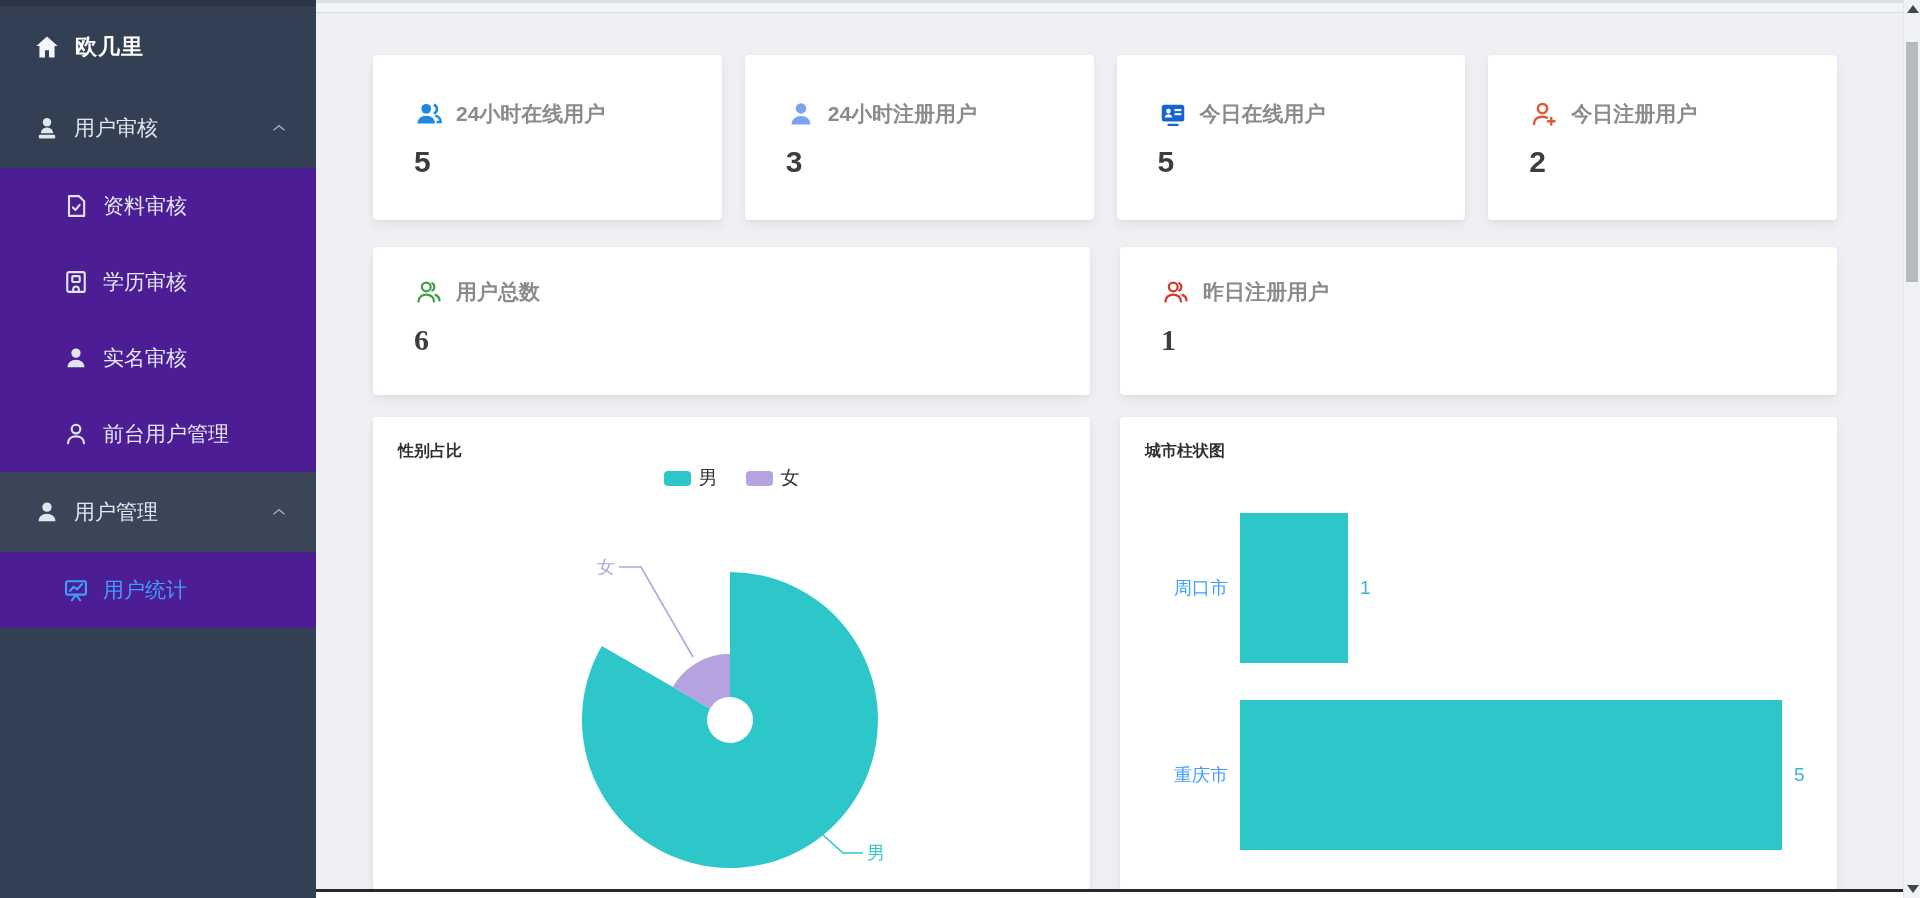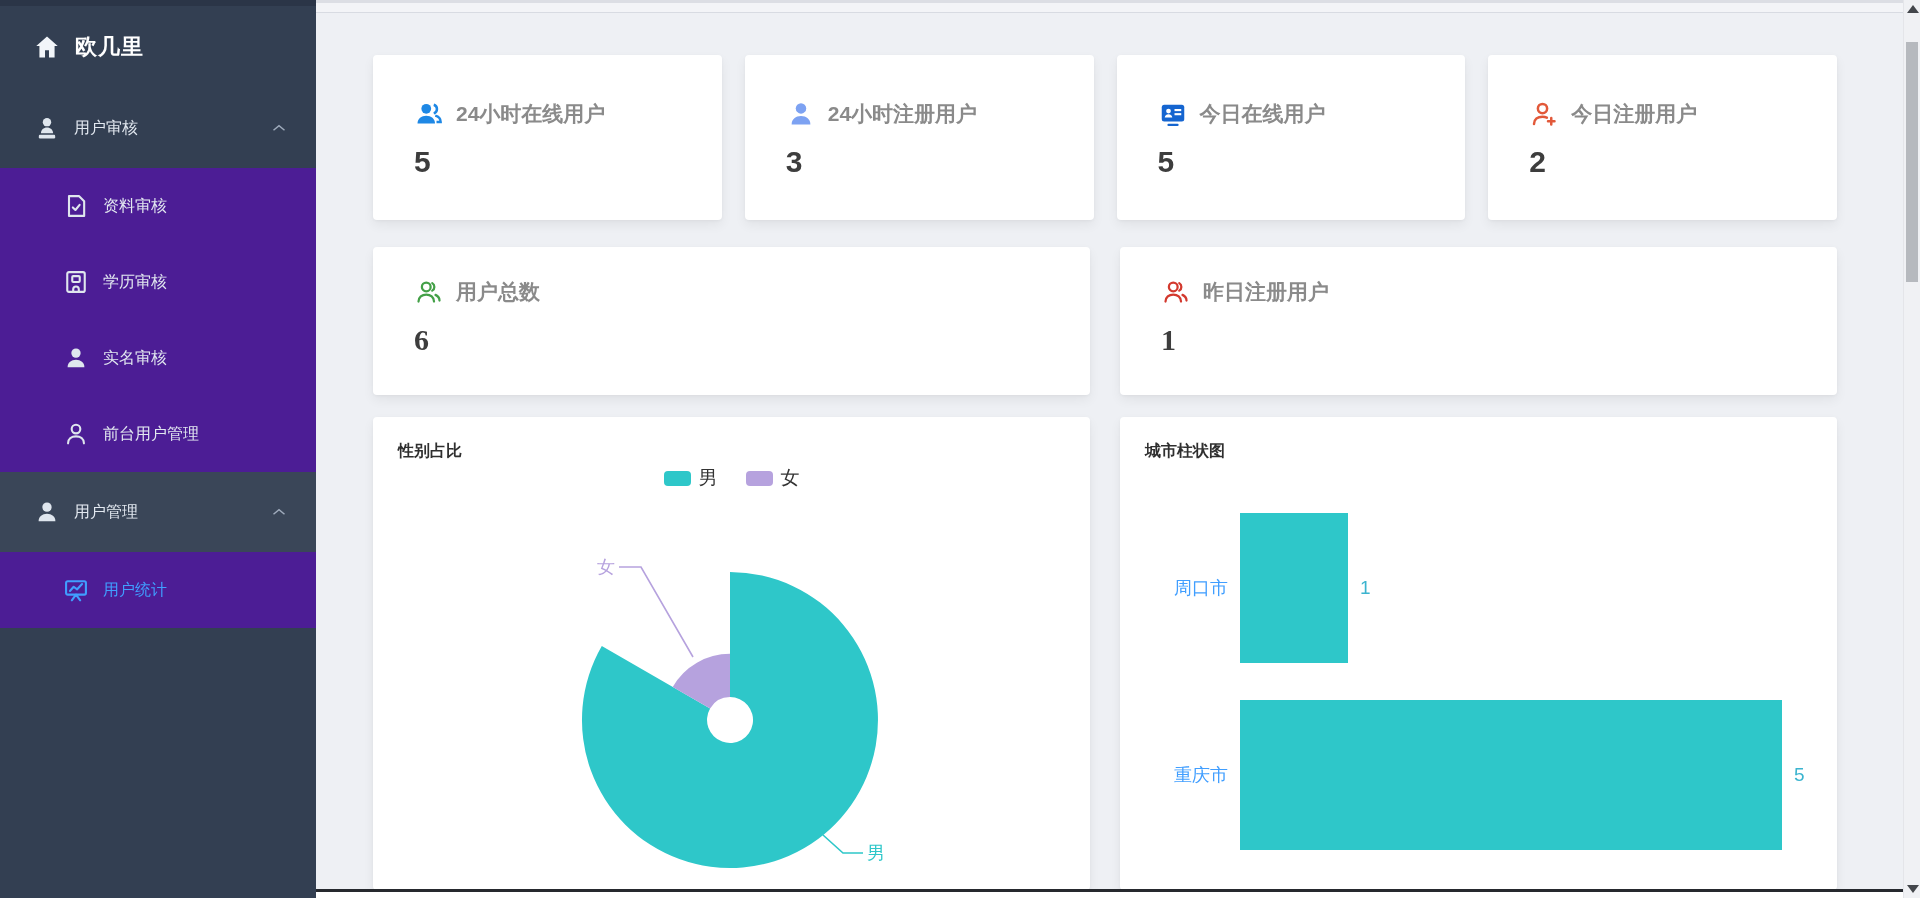--- a/index.html
+++ b/index.html
@@ -11,21 +11,21 @@
   .sidebar-top-edge { height:6px; background:#2b3547; }
   .logo-row { height:82px; display:flex; align-items:center; padding-left:33px; }
   .logo-row .mi-icon { color:#f2f5f9; }
   .logo-label { color:#ffffff; font-size:22px; font-weight:700; margin-left:14px; letter-spacing:1px; }
   .menu-item { display:flex; align-items:center; padding-left:33px; position:relative; cursor:pointer; }
   .menu-item.parent { height:80px; background:#333f52; }
   .menu-item.parent.highlight { background:#3a4658; }
   .menu-item.sub { height:76px; background:#4c1d95; padding-left:62px; }
   .mi-icon { width:28px; height:28px; display:inline-flex; align-items:center; justify-content:center; color:#dfe6ee; flex:0 0 auto; }
   .mi-icon svg { width:28px; height:28px; display:block; }
-  .menu-item .mi-label { color:#e2e8f0; font-size:16px; font-weight:500; margin-left:13px; white-space:nowrap; }
+  .menu-item .mi-label { color:#e2e8f0; font-size:21px; font-weight:500; margin-left:13px; white-space:nowrap; }
   .menu-item.active .mi-label { color:#409eff; }
   .menu-item.active .mi-icon { color:#409eff; }
   .mi-chevron { position:absolute; right:26px; top:50%; transform:translateY(-50%); color:#9fabbc; }
   .mi-chevron svg { width:22px; height:22px; display:block; }
 
   
   .main { position:absolute; left:316px; top:0; width:1587px; height:898px; background:#eef0f4; }
   .main-top { height:13px; background:#f3f4f7; border-top:3px solid #dcdee4; border-bottom:1px solid #d8dbe2; }
   .stats-row { display:flex; gap:23px; margin:42px 66px 0 57px; }
   .stats-row.second { margin-top:27px; gap:30px; }

